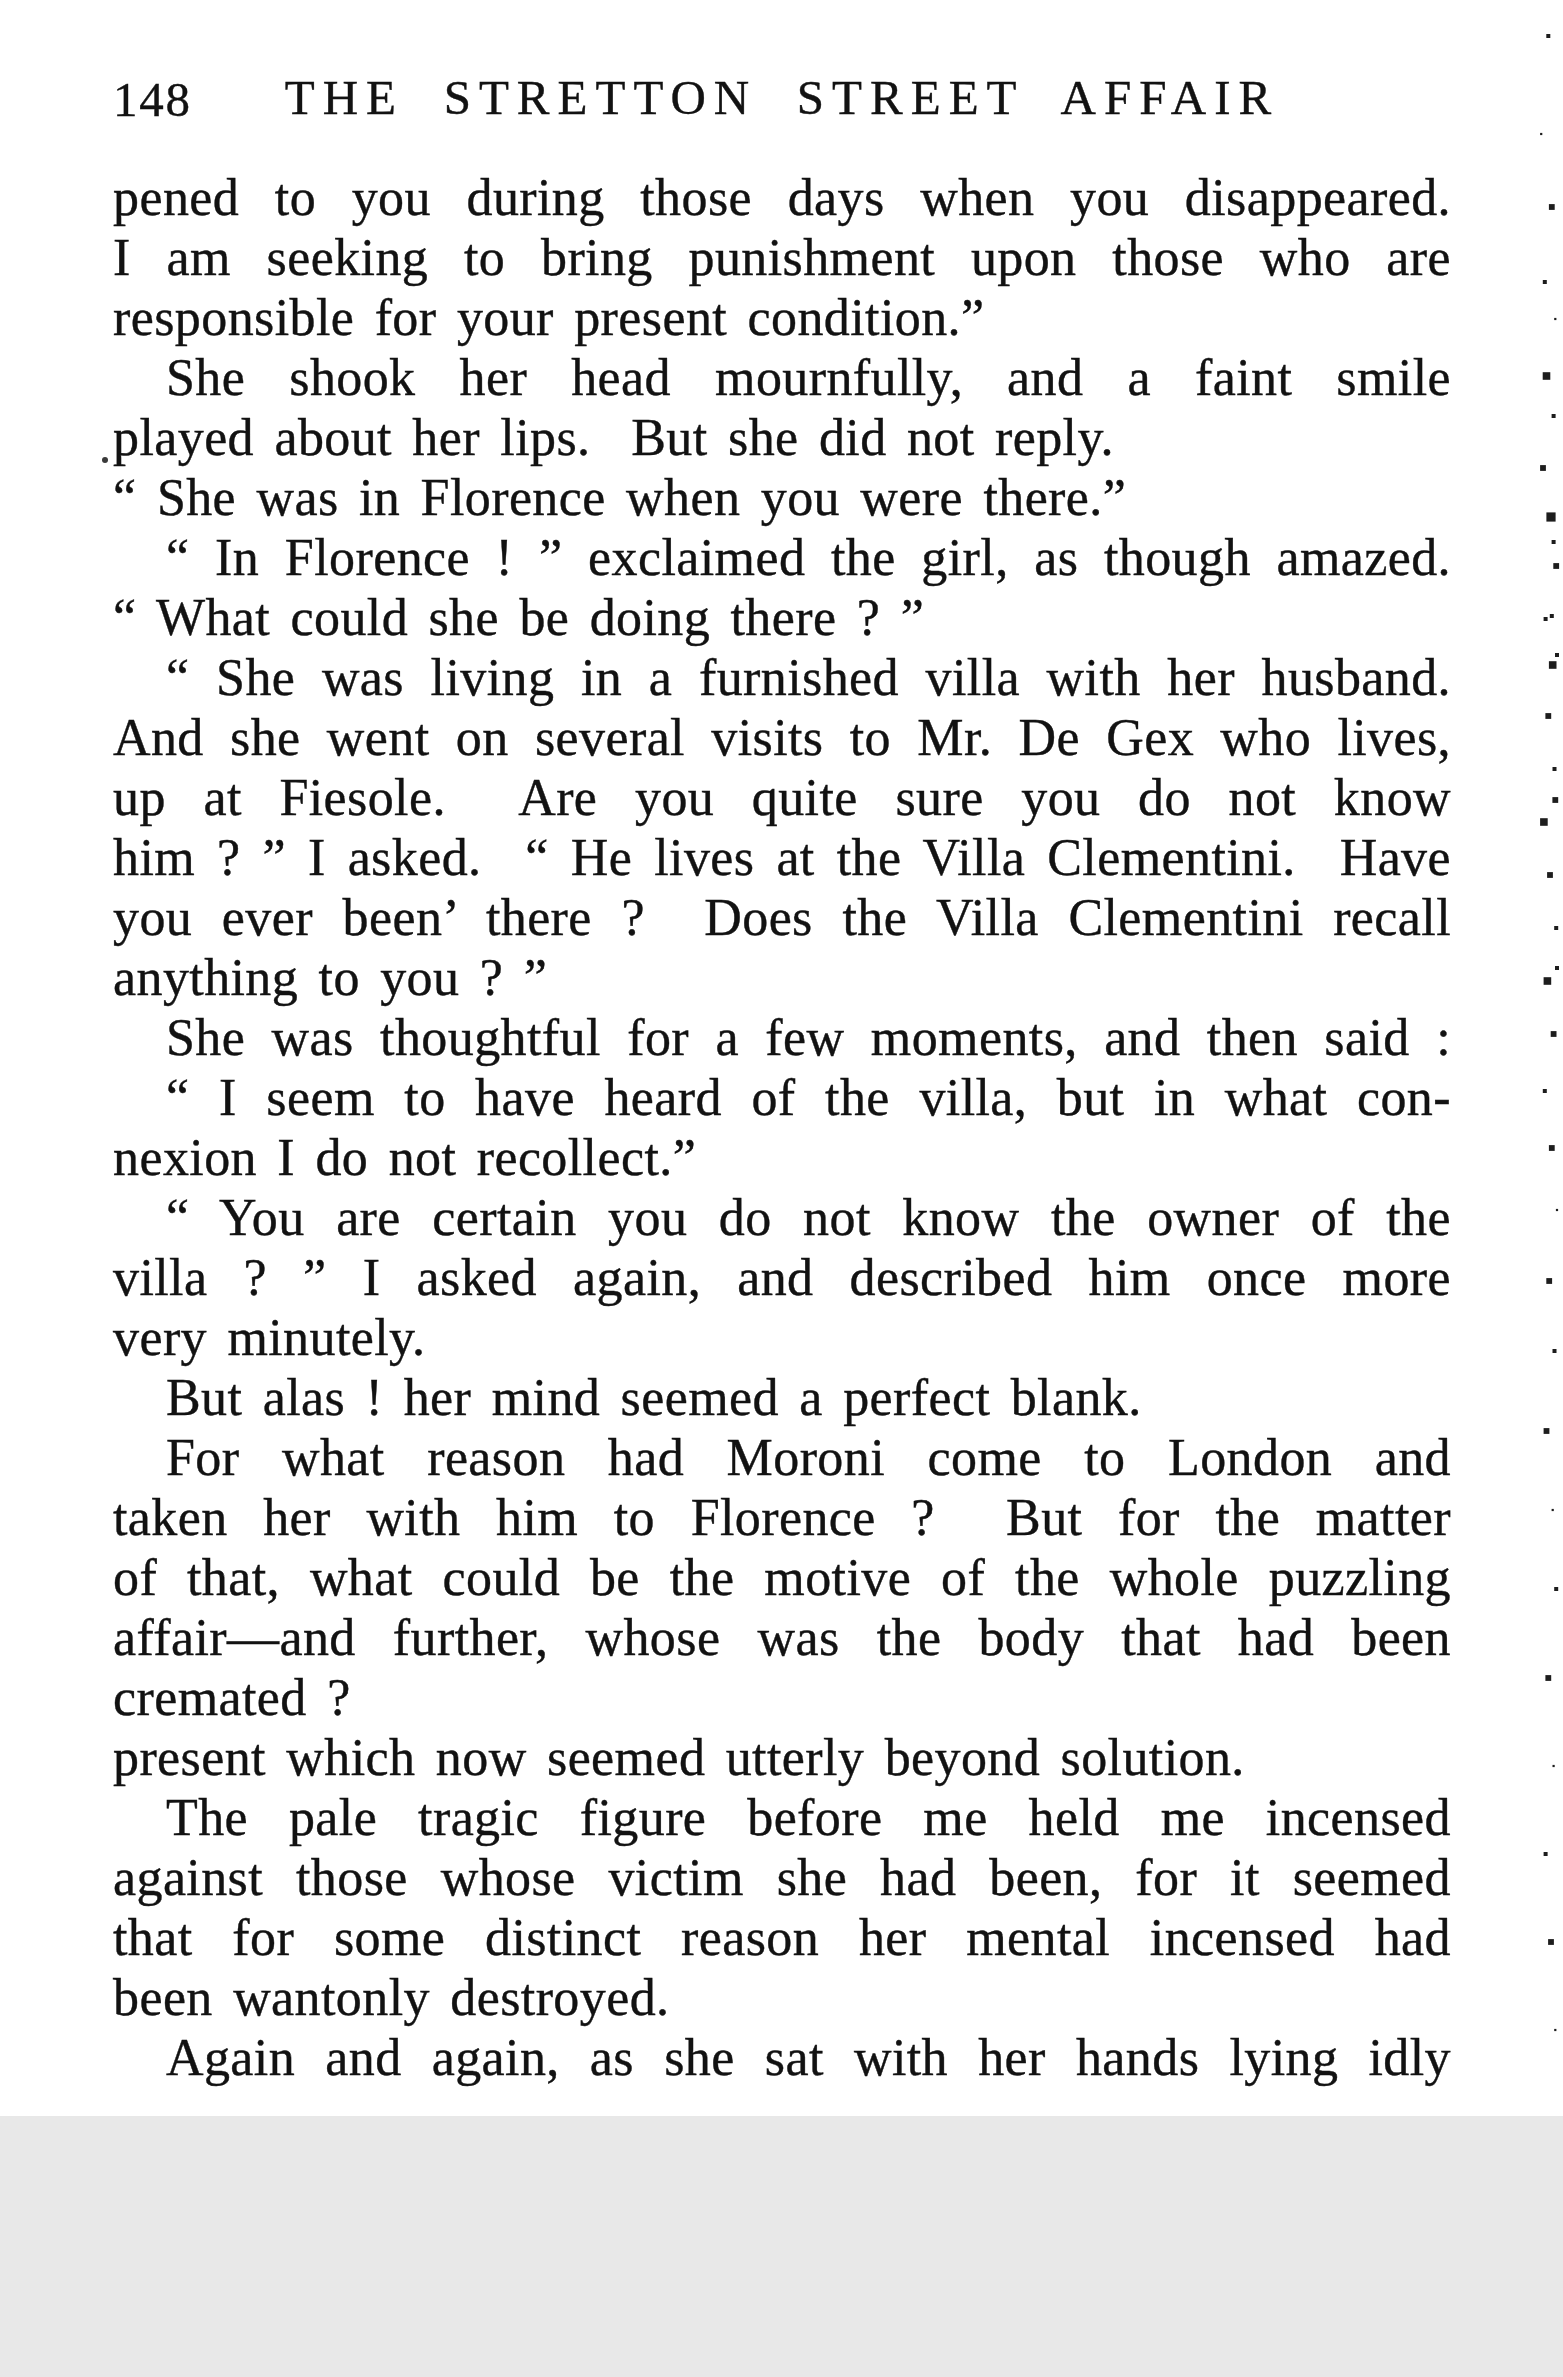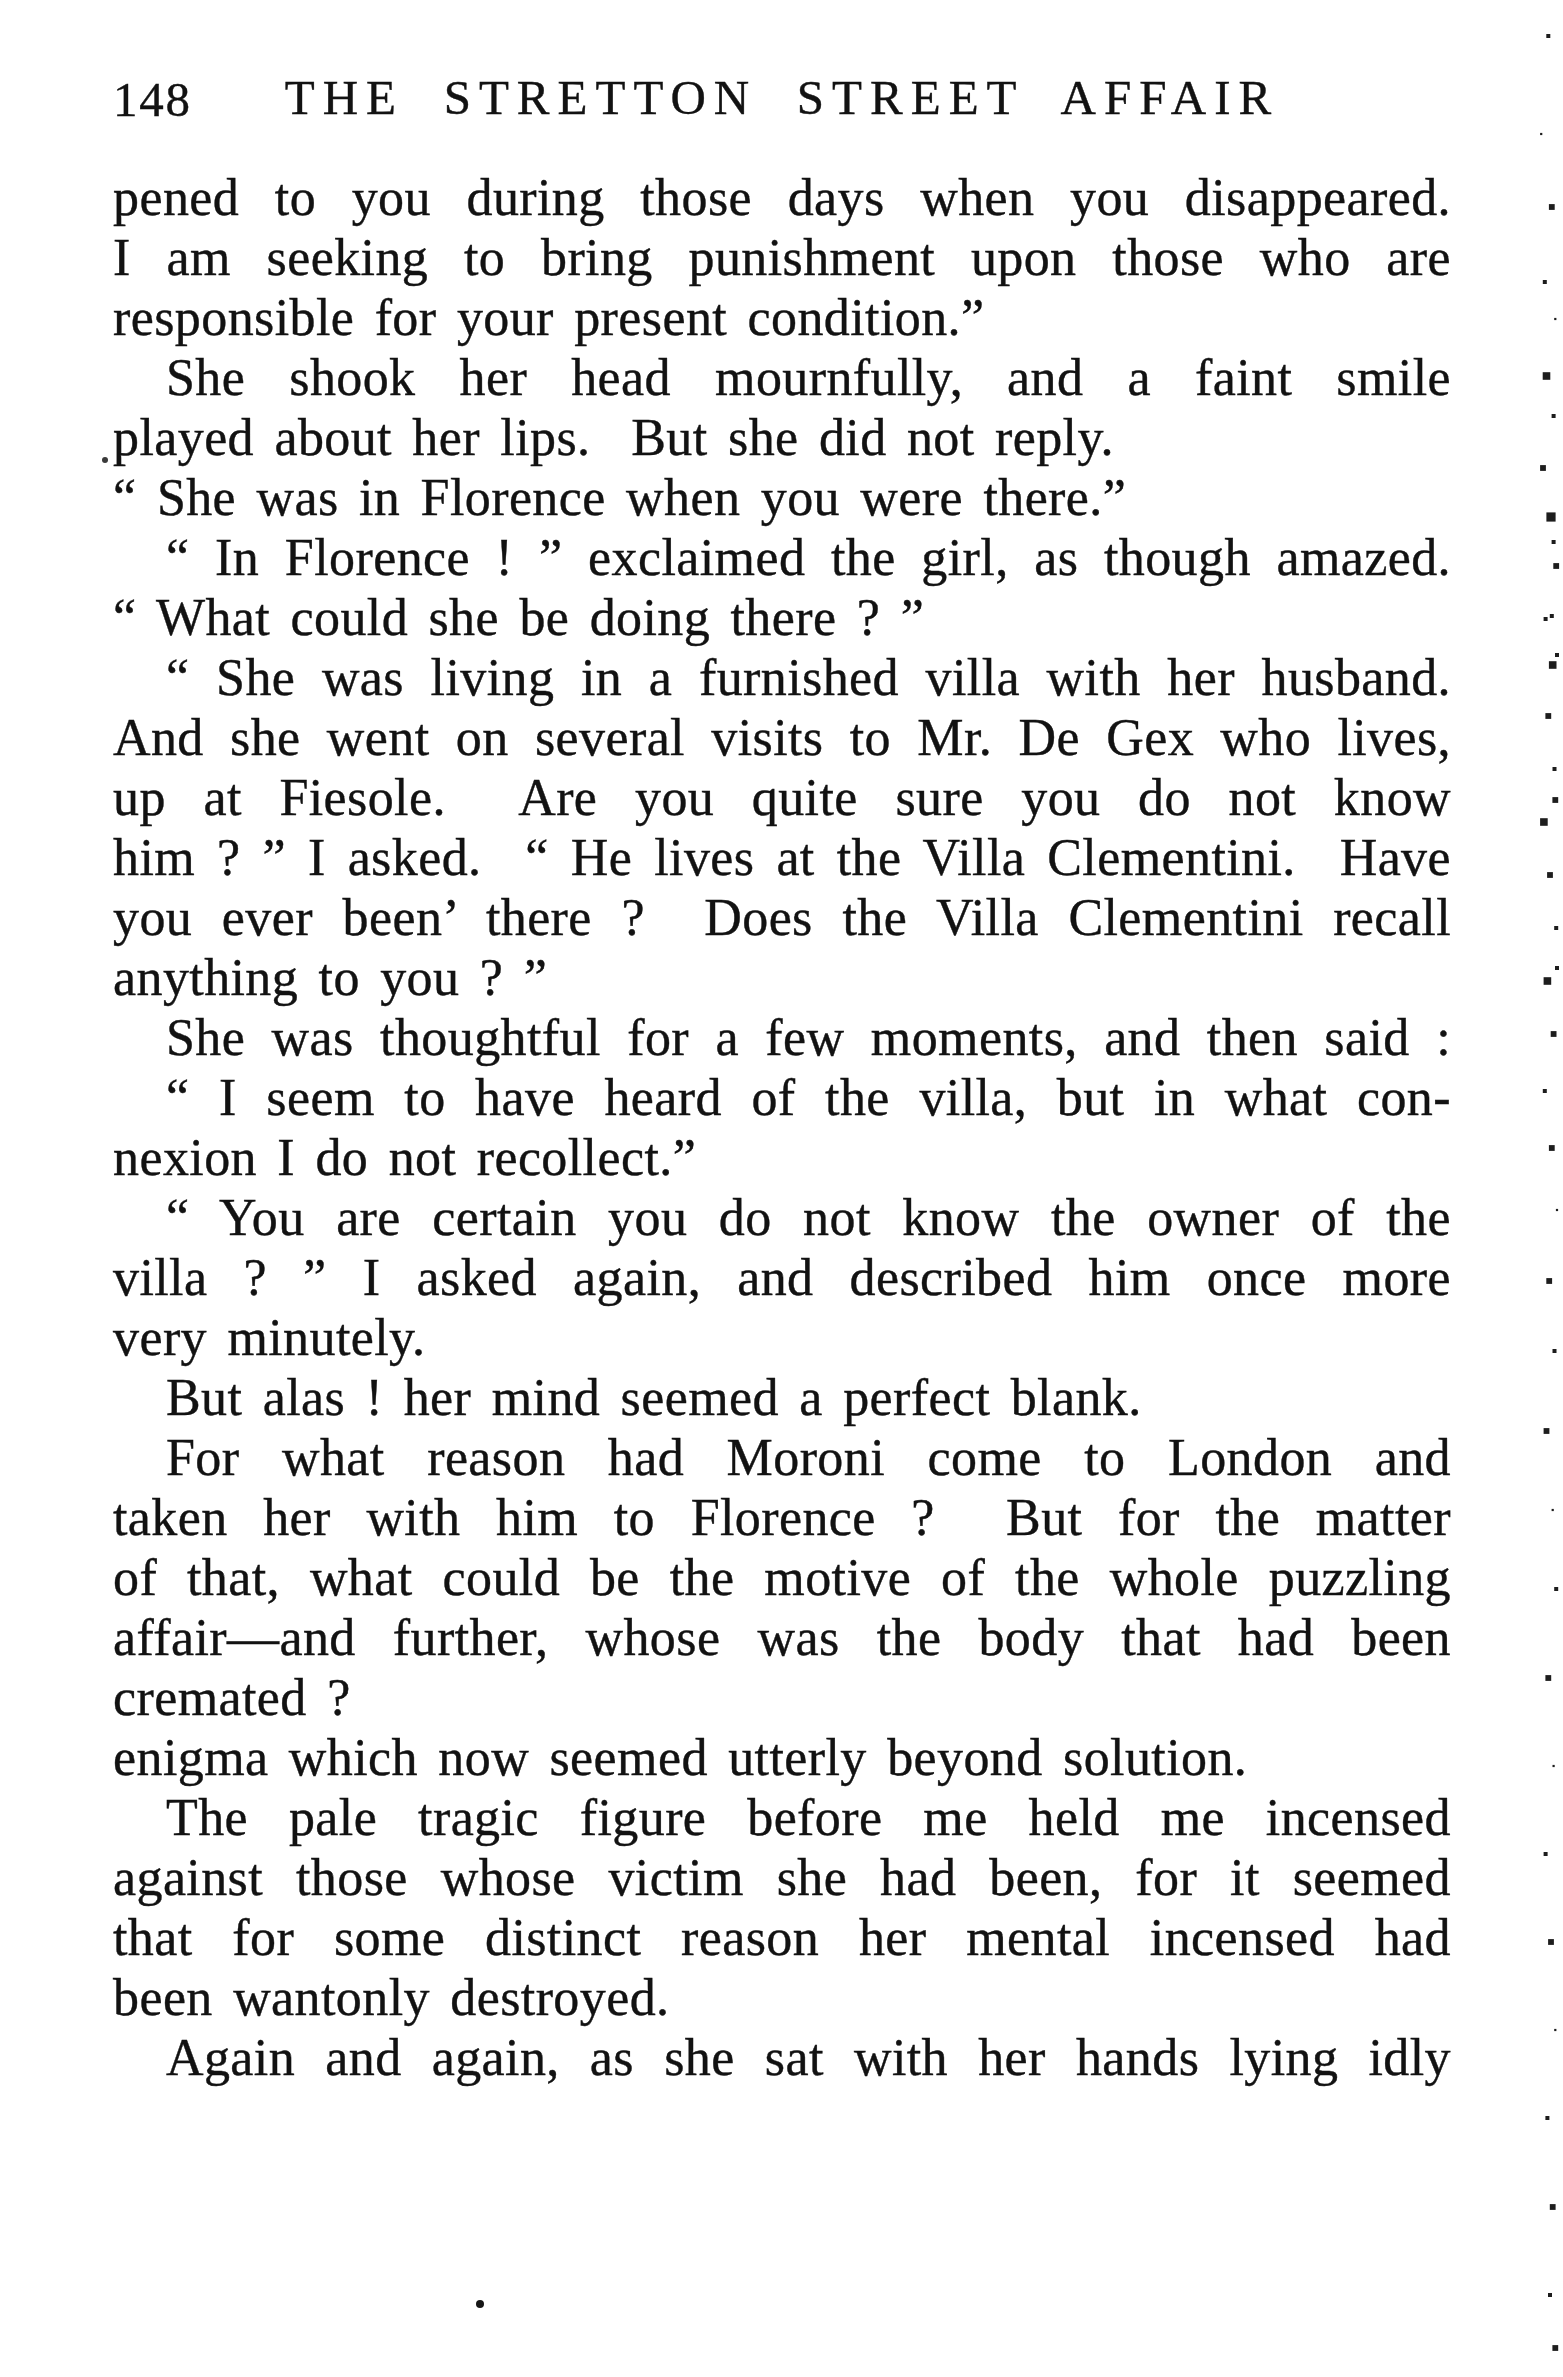--- a/index.html
+++ b/index.html
@@ -3,21 +3,21 @@
 <meta charset="utf-8">
 <style>
   html, body {
     margin: 0;
     padding: 0;
     background: #e8e8e8;
   }
   .page {
     position: relative;
     width: 1564px;
-    height: 2377px;
+    height: 2116px;
     background: #ffffff;
     overflow: hidden;
     font-family: "Liberation Serif", "DejaVu Serif", serif;
     color: #121212;
     -webkit-text-stroke: 0.4px #121212;
   }
   
   .page-header {
     position: absolute;
     left: 113px;
@@ -125,21 +125,21 @@
       <div class="line">nexion I do not recollect.”</div>
       <div class="line indent just">“ You are certain you do not know the owner of the</div>
       <div class="line just">villa ? ” I asked again, and described him once more</div>
       <div class="line">very minutely.</div>
       <div class="line indent">But alas ! her mind seemed a perfect blank.</div>
       <div class="line indent just">For what reason had Moroni come to London and</div>
       <div class="line just">taken her with him to Florence ?  But for the matter</div>
       <div class="line just">of that, what could be the motive of the whole puzzling</div>
       <div class="line just">affair—and further, whose was the body that had been</div>
       <div class="line">cremated ?</div>
-      <div class="line">enigma which now seemed utterly beyond solution.</div>
+      <div class="line">present which now seemed utterly beyond solution.</div>
       <div class="line indent just">The pale tragic figure before me held me incensed</div>
       <div class="line just">against those whose victim she had been, for it seemed</div>
       <div class="line just">that for some distinct reason her mental incensed had</div>
       <div class="line">been wantonly destroyed.</div>
       <div class="line indent just">Again and again, as she sat with her hands lying idly</div>
     </main>
 
   <div class="ink-dot dot-a"></div>
   <div class="ink-dot dot-b"></div>
   <div class="edge-noise"></div>

